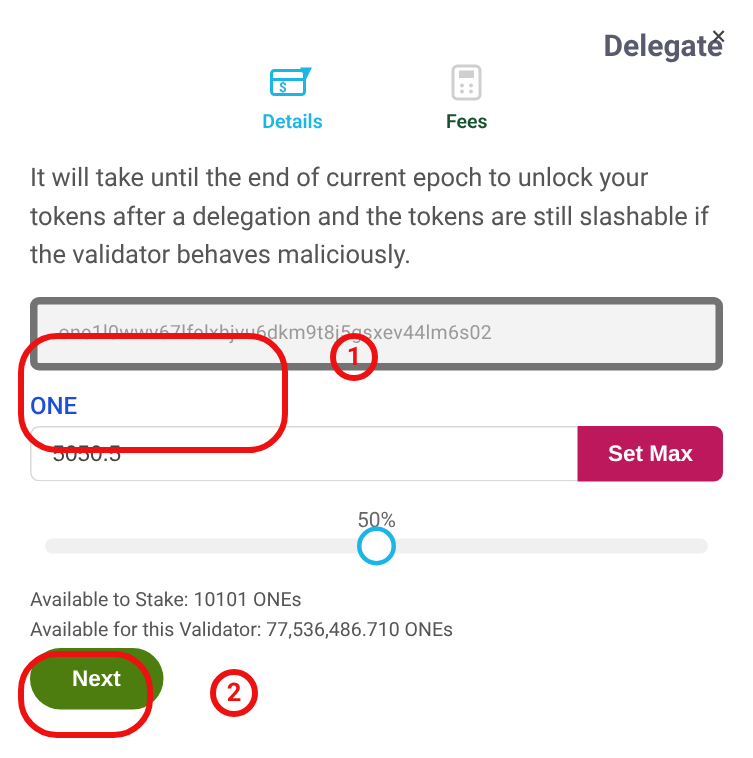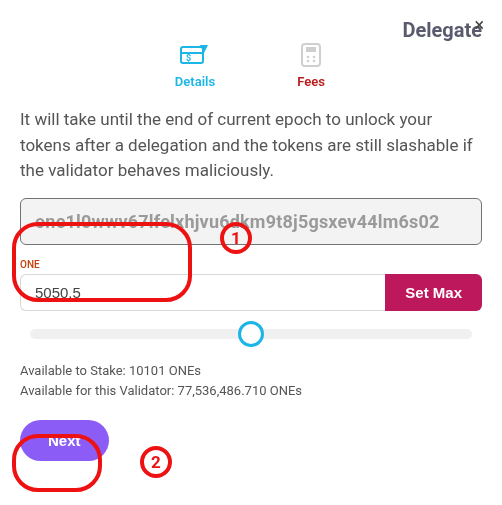--- a/index.html
+++ b/index.html
@@ -3,34 +3,34 @@
 <meta charset="utf-8">
 <style>
   * { box-sizing: border-box; margin: 0; padding: 0; }
   html, body { width: 502px; height: 505px; font-family: -apple-system, BlinkMacSystemFont, "Segoe UI", Roboto, sans-serif; background: #fff; color: #333; }
   .modal { width: 502px; height: 505px; position: relative; padding: 18px 20px; }
   .close { position: absolute; top: 14px; right: 18px; font-size: 18px; color: #444; cursor: pointer; }
   .title { text-align: right; font-size: 20px; font-weight: 700; color: #5a5a6e; }
   .tabs { display: flex; justify-content: center; gap: 80px; margin-bottom: 18px; }
   .tab { display: flex; flex-direction: column; align-items: center; gap: 6px; font-size: 13px; font-weight: 600; }
   .tab.active { color: #1bb6e6; }
-  .tab.inactive { color: #b91c1c; }
+  .tab.inactive { color: #14532d; }
   .tab .icon-box { width: 32px; height: 26px; display:flex; align-items:center; justify-content:center; }
   .info { font-size: 17px; color: #555; line-height: 1.5; margin-bottom: 14px; }
-  .addr-box { width: 100%; background: #f3f3f3; border: 1px solid #737373; border-radius: 6px; padding: 12px 14px; font-size: 18px; font-weight: 700; color: #9a9a9a; margin-bottom: 14px; letter-spacing: 0.2px; }
-  .amount-label { font-size: 10px; color: #c2410c; margin-bottom: 4px; font-weight: 500; }
+  .addr-box { width: 100%; background: #f3f3f3; border: 5px solid #737373; border-radius: 6px; padding: 12px 14px; font-size: 13px; font-weight: 400; color: #9a9a9a; margin-bottom: 14px; letter-spacing: 0.2px; }
+  .amount-label { font-size: 16px; color: #1d4ed8; margin-bottom: 4px; font-weight: 500; }
   .amount-row { display: flex; width: 100%; margin-bottom: 18px; }
   .amount-input { flex: 1; border: 1px solid #d8d8d8; border-right: none; border-radius: 6px 0 0 6px; padding: 9px 14px; font-size: 15px; color: #444; outline: none; }
   .setmax { background: #be185d; color: #fff; border: none; border-radius: 0 6px 6px 0; padding: 0 20px; font-size: 15px; font-weight: 600; cursor: pointer; }
   .slider-wrap { width: 100%; position: relative; margin-bottom: 22px; }
   .slider-label { text-align: center; font-size: 14px; color: #666; margin-bottom: 4px; }
   .slider-track { position: relative; height: 10px; background: #f0f0f0; border-radius: 5px; margin: 0 10px; }
   .slider-thumb { position: absolute; top: 50%; left: 50%; transform: translate(-50%, -50%); width: 26px; height: 26px; border: 3px solid #1bb6e6; background: #fff; border-radius: 50%; cursor: pointer; }
-  .avail { font-size: 13px; color: #555; line-height: 1.6; margin-bottom: 18px; }
-  .next-btn { background: #8b5cf6; color: #fff; border: none; border-radius: 22px; padding: 12px 28px; font-size: 15px; font-weight: 600; cursor: pointer; }
+  .avail { font-size: 13px; color: #555; line-height: 1.6; }
+  .next-btn { background: #4d7c0f; color: #fff; border: none; border-radius: 22px; padding: 12px 28px; font-size: 15px; font-weight: 600; cursor: pointer; }
 
   
   .ann { position: absolute; border: 4px solid #e11; border-radius: 26px; pointer-events: none; }
   .ann-num { position: absolute; width: 32px; height: 32px; border: 4px solid #e11; border-radius: 50%; display:flex; align-items:center; justify-content:center; font-weight:700; color:#e11; font-size:17px; pointer-events:none; background:#fff0; }
 </style>
 </head>
 <body>
 
 <div class="modal">
 
@@ -70,20 +70,21 @@
   <div class="addr-box">one1l0wwv67lfelxhjvu6dkm9t8j5gsxev44lm6s02</div>
 
   <div class="amount-label">ONE</div>
 
   <div class="amount-row">
     <input class="amount-input" type="text" value="5050.5" style="">
     <button class="setmax">Set Max</button>
   </div>
 
   <div class="slider-wrap">
+    <div class="slider-label">50%</div>
     <div class="slider-track">
       <div class="slider-thumb"></div>
     </div>
   </div>
 
   <div class="avail">
     <div>Available to Stake: 10101 ONEs</div>
     <div>Available for this Validator: 77,536,486.710 ONEs</div>
   </div>
 

